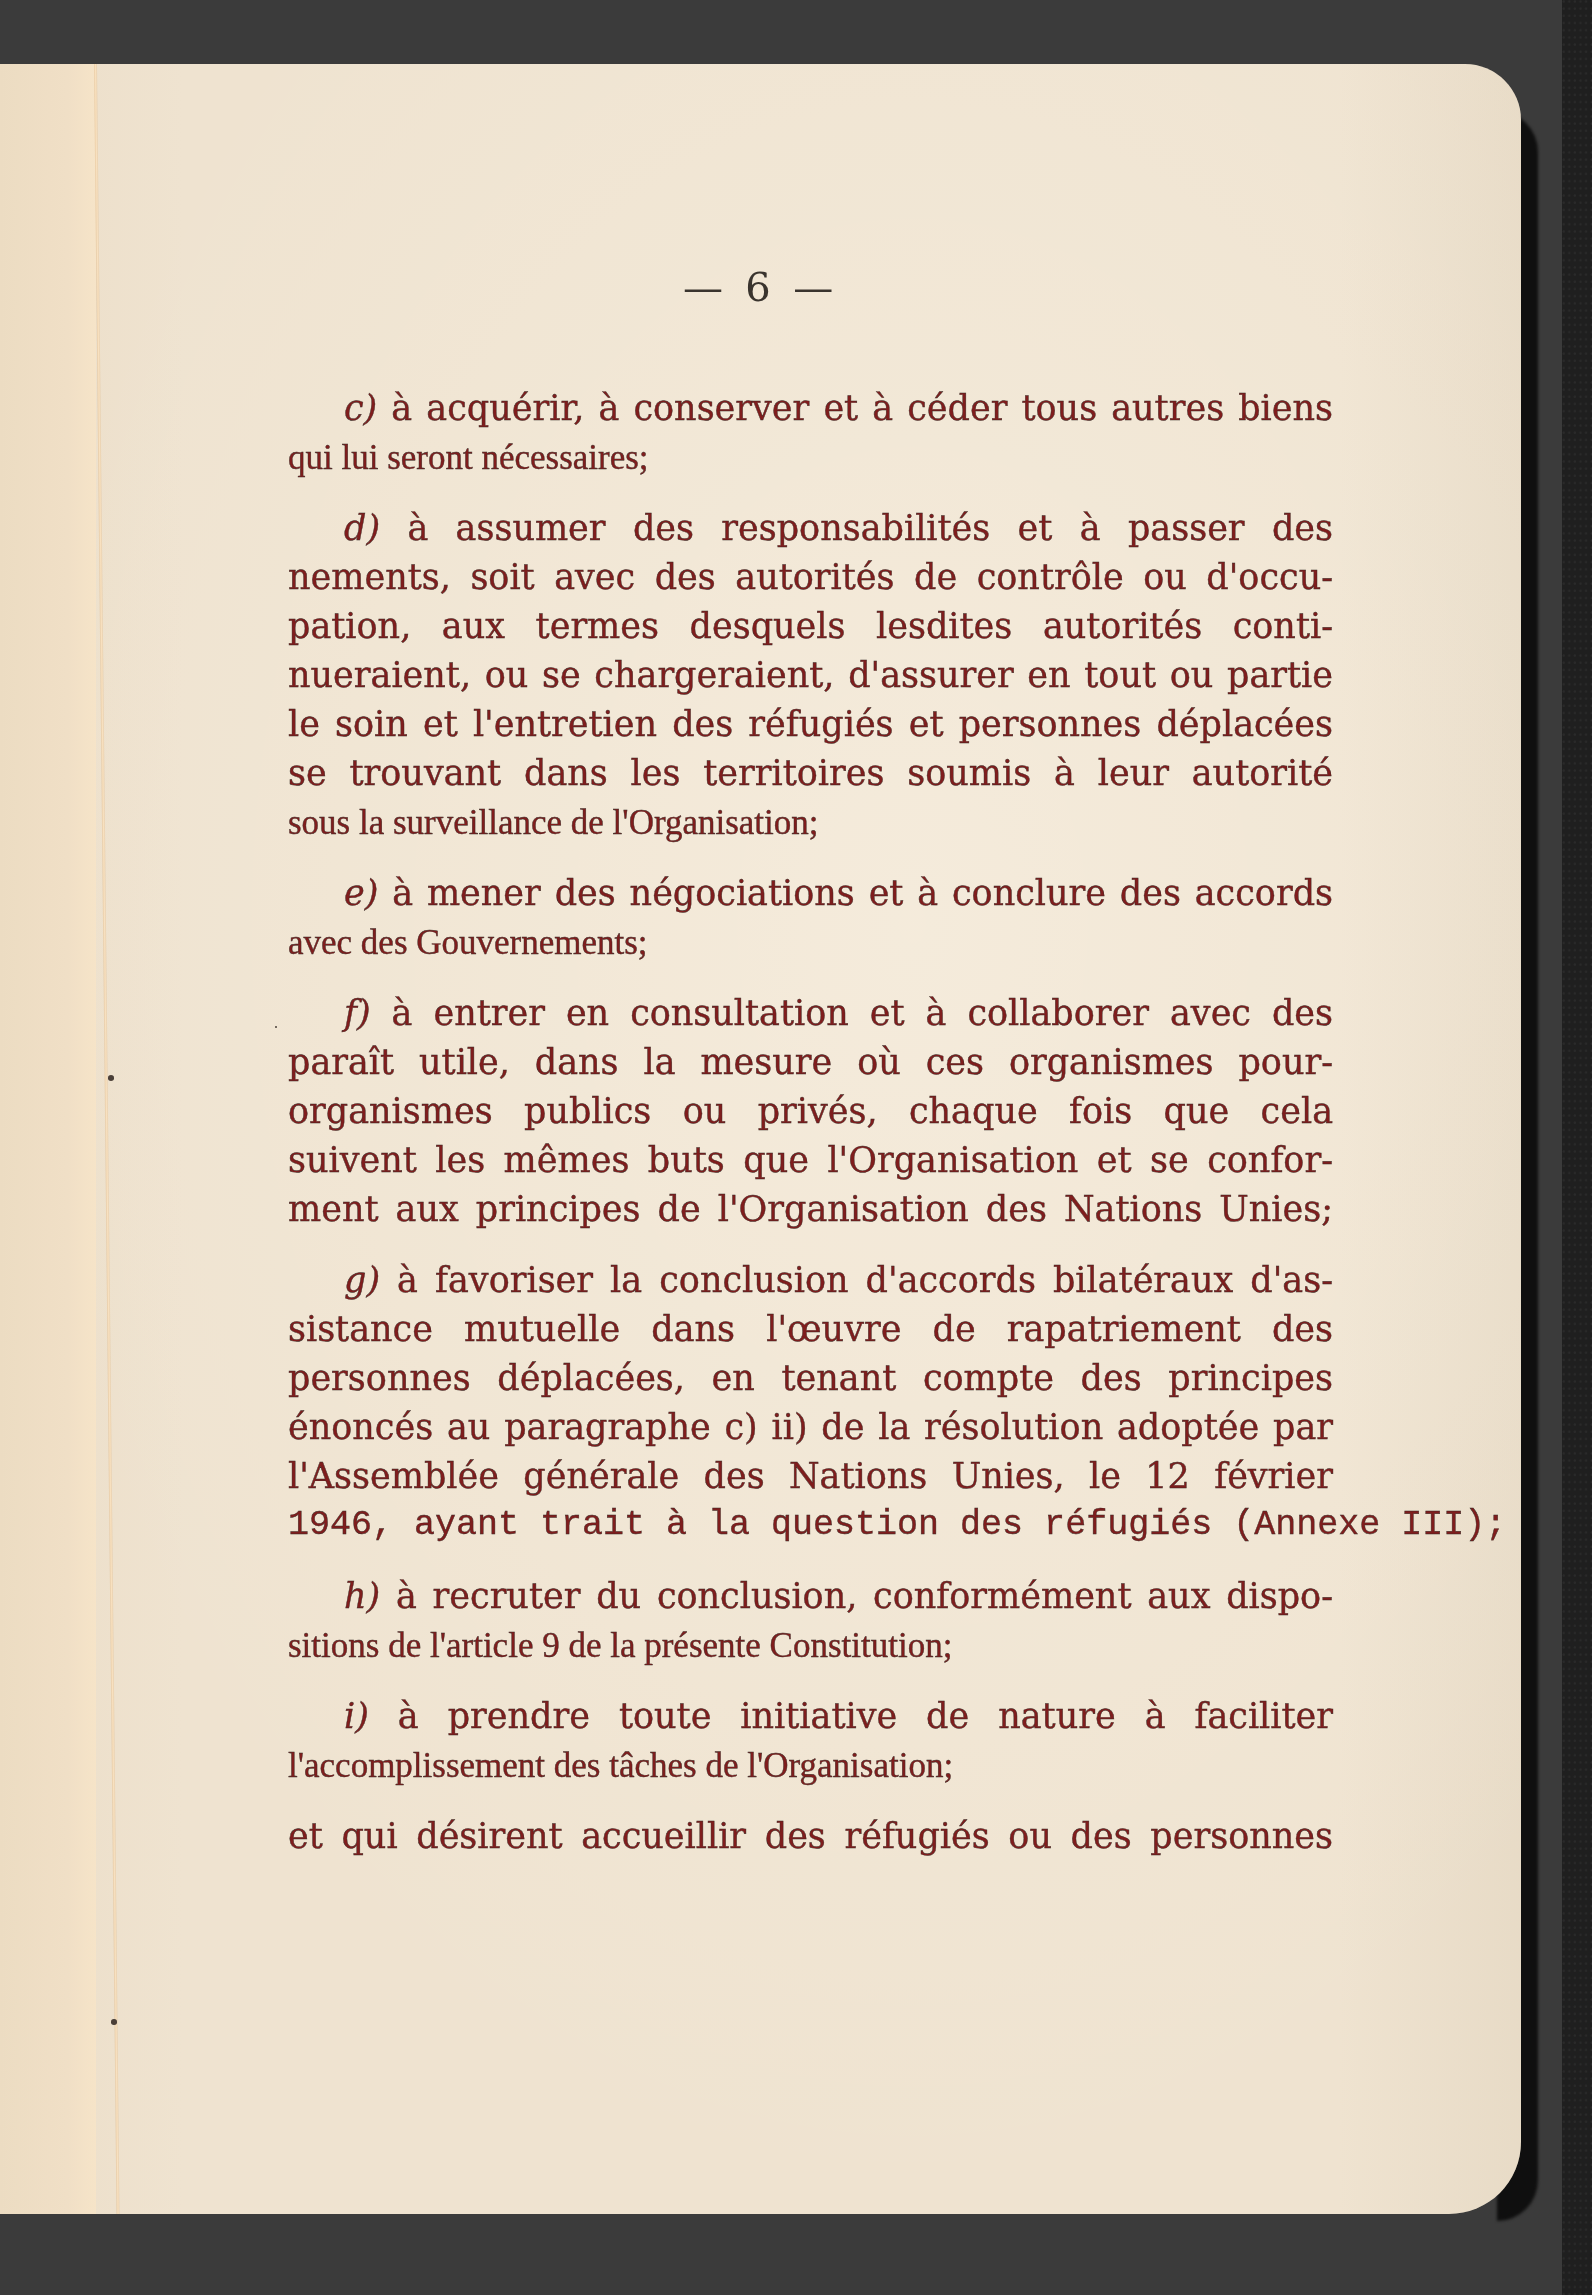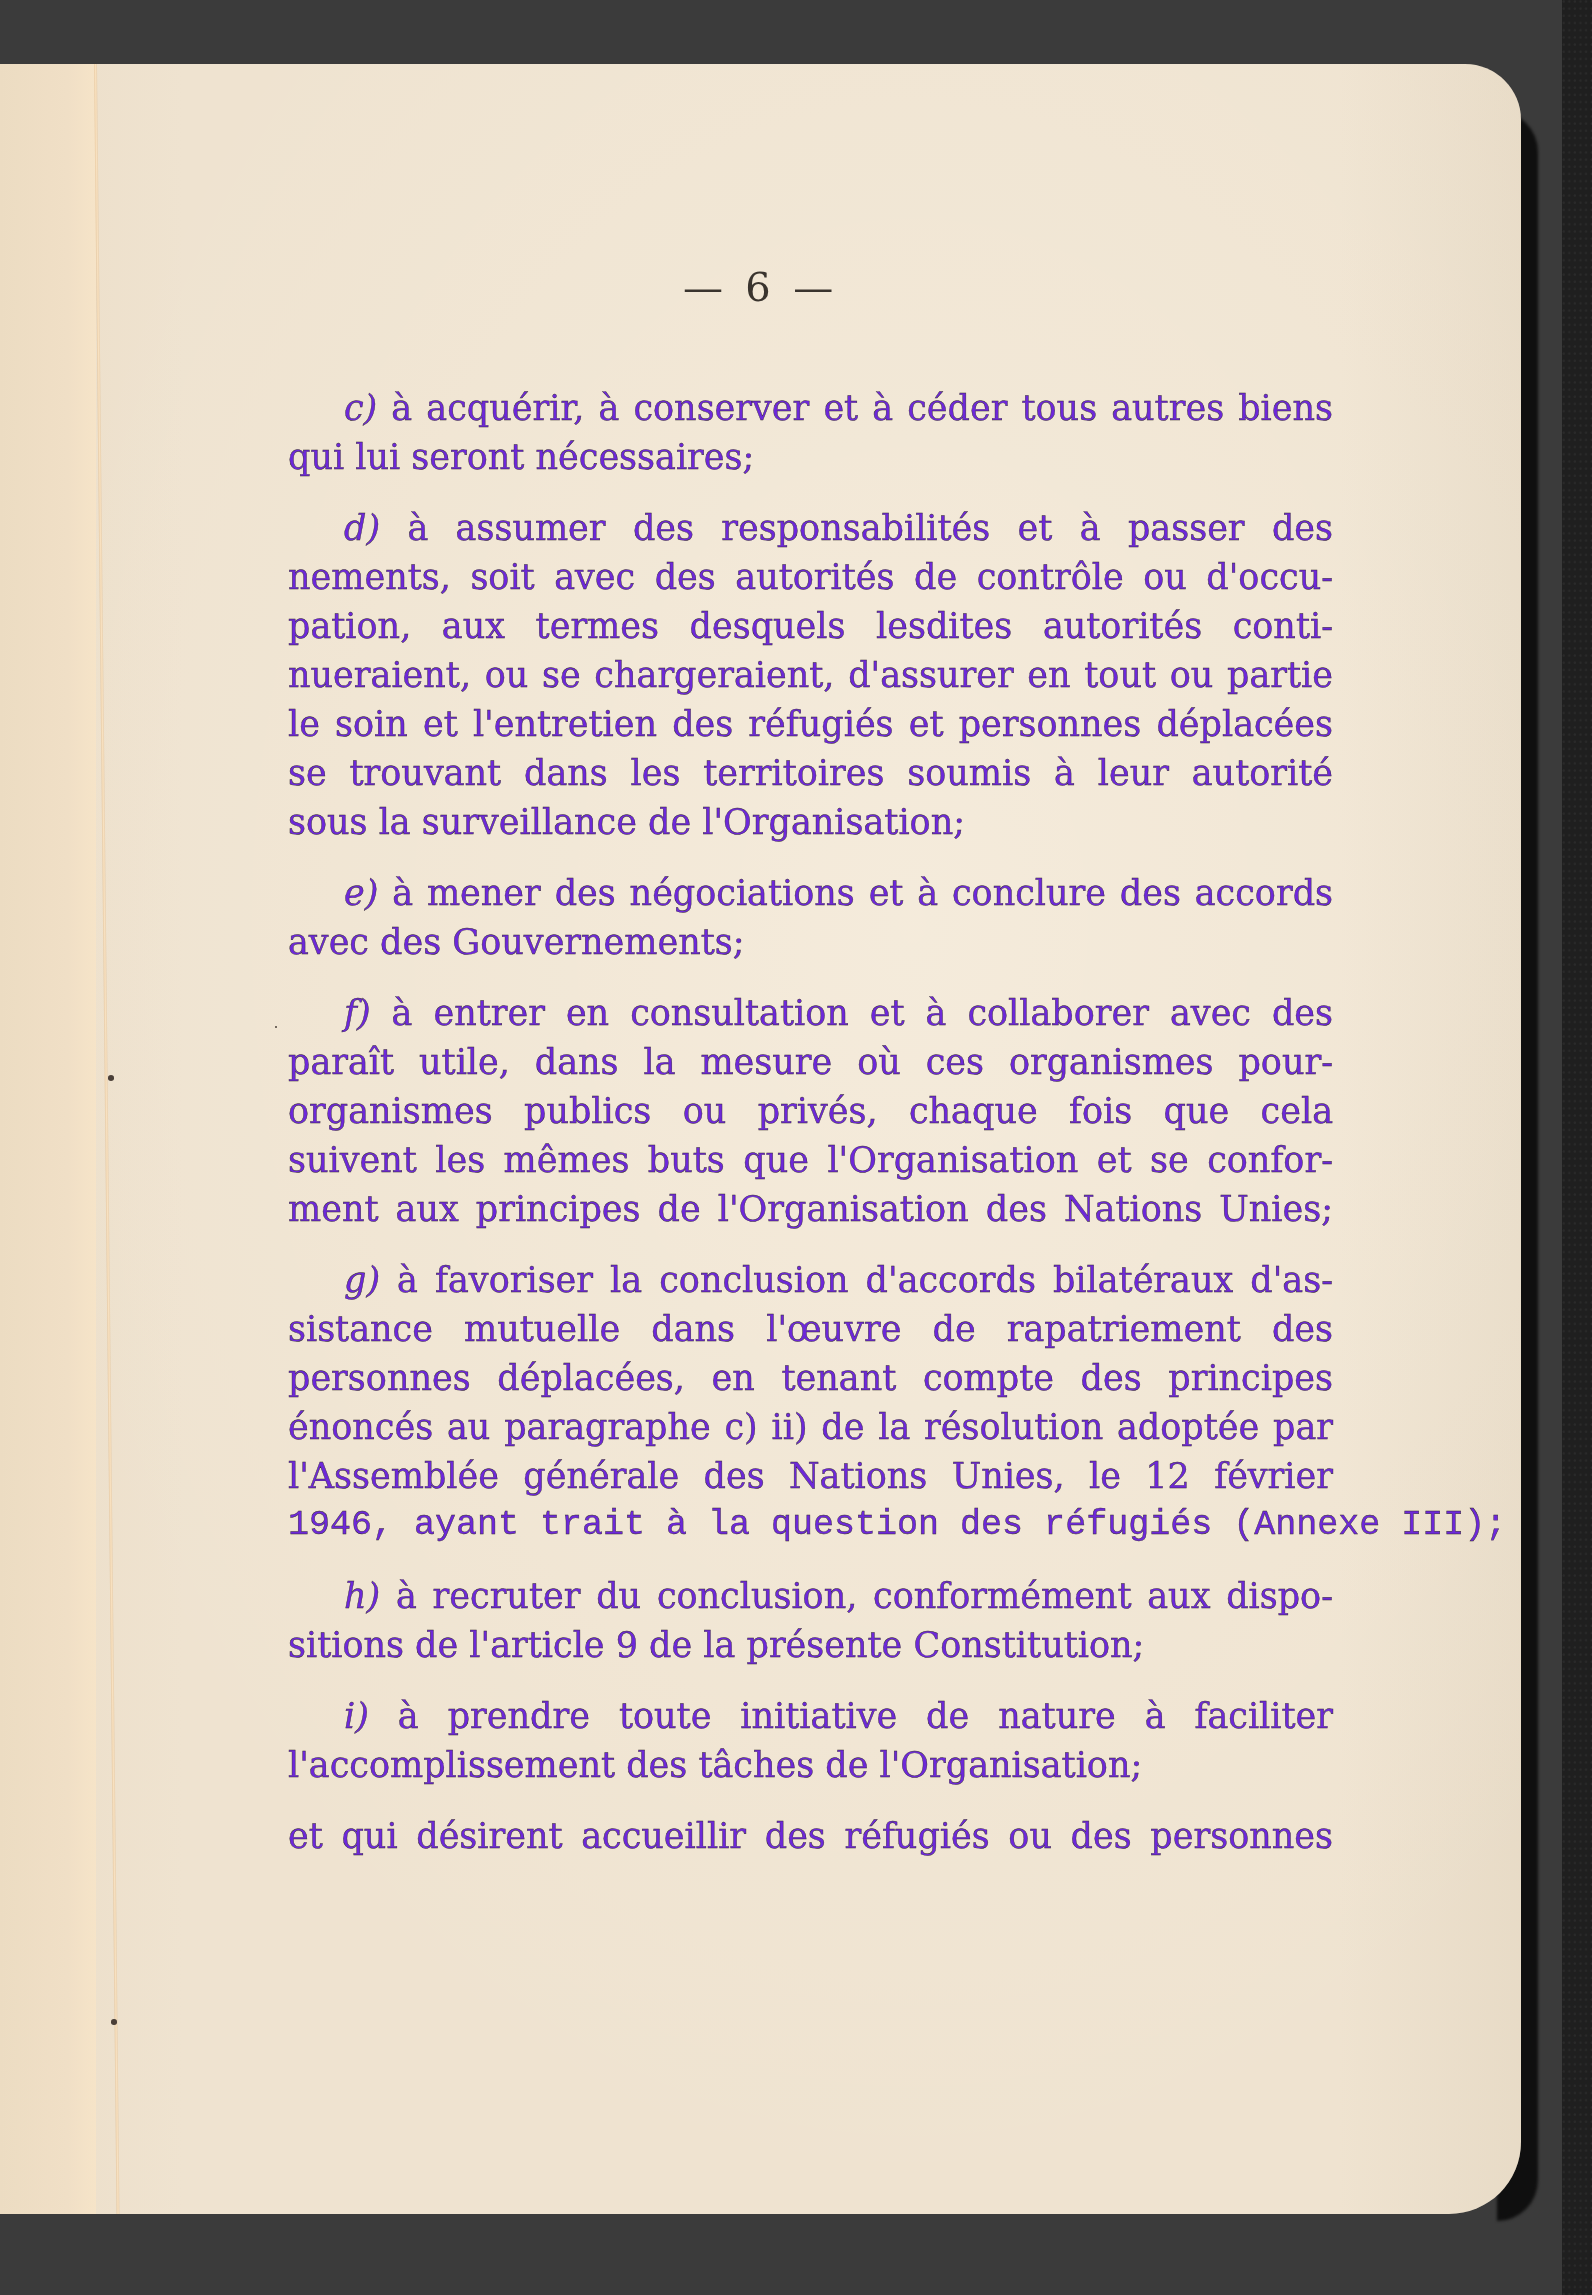--- a/index.html
+++ b/index.html
@@ -88,40 +88,41 @@
       color: #3a342e;
       font-size: 40px;
       line-height: 48px;
       letter-spacing: 4.8px;
     }
     .text-block {
       position: absolute;
       left: 288px;
       top: 320px;
       width: 1045px;
-      color: #6d28d9;
+      color: #7f1d1d;
       font-size: 35px;
       line-height: 49px;
       text-align: justify;
       text-align-last: justify;
     }
     .para {
       margin: 0 0 22px 0;
     }
     .line {
       display: block;
       height: 49px;
       white-space: nowrap;
       text-align: justify;
       text-align-last: justify;
       font-weight: normal;
       -webkit-text-stroke: 0.4px #342e29;
     }
     .line.last {
       text-align-last: left;
+      font-family: Liberation Serif, serif;
     }
     .line.first {
       padding-left: 56px;
     }
     .marker {
       font-style: italic;
     }
   </style>
 </head>
 <body>

